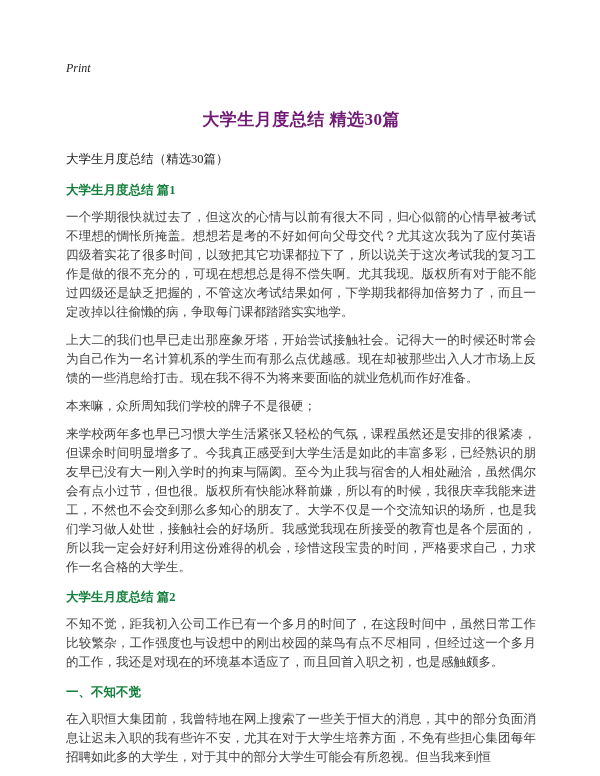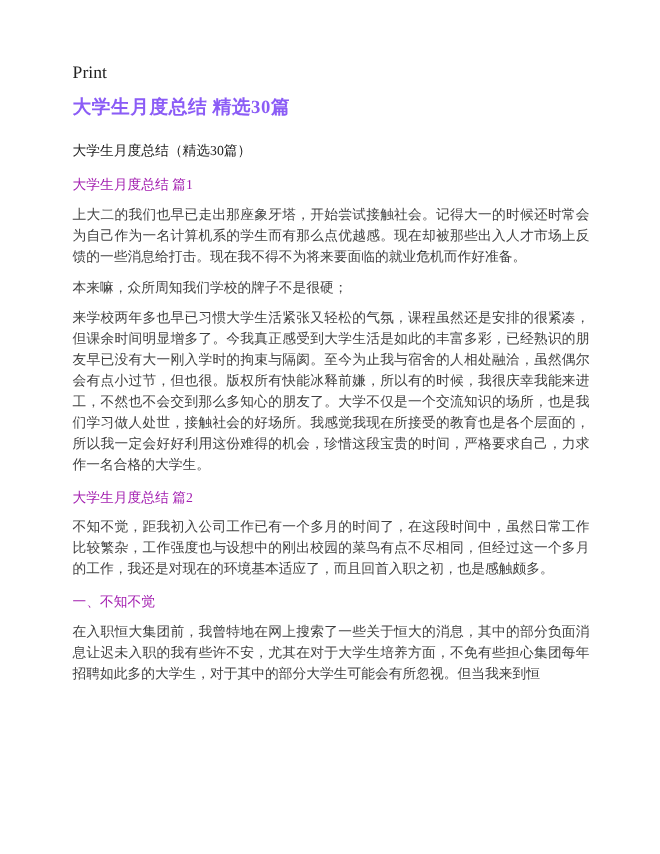--- a/index.html
+++ b/index.html
@@ -13,44 +13,45 @@
     font-family: "Liberation Serif", "DejaVu Serif", serif;
     color: #3f3f3f;
   }
   .page {
     width: 600px;
     height: 776px;
     padding: 58px 64px 0 66px;
   }
   .print-link {
     display: inline-block;
-    font-size: 16px;
+    font-size: 12px;
     color: #222222;
     text-decoration: none;
-    margin-bottom: 4px;
+    margin-bottom: 26px;
     cursor: pointer;
+    font-style: italic;
   }
   h1.doc-title {
-    text-align: left;
+    text-align: center;
     font-size: 17px;
     font-weight: bold;
-    color: #8b5cf6;
+    color: #701a75;
     margin: 6px 0 20px 0;
     letter-spacing: 0.5px;
   }
   .doc-subtitle {
     font-size: 12.5px;
     font-weight: normal;
     color: #222222;
     margin-bottom: 14px;
   }
   h2.sec-heading {
     font-size: 12.5px;
-    font-weight: normal;
-    color: #a21caf;
+    font-weight: bold;
+    color: #15803d;
     margin: 12px 0 9px 0;
   }
   p.para {
     font-size: 12.5px;
     line-height: 19px;
     text-align: justify;
     color: #3f3f3f;
     margin-bottom: 9px;
     word-break: break-all;
   }
@@ -61,20 +62,21 @@
 <div class="page">
 
   <a href="#" class="print-link">Print</a>
 
   <h1 class="doc-title">大学生月度总结 精选30篇</h1>
 
   <div class="doc-subtitle">大学生月度总结（精选30篇）</div>
 
   <section>
     <h2 class="sec-heading">大学生月度总结 篇1</h2>
+    <p class="para">一个学期很快就过去了，但这次的心情与以前有很大不同，归心似箭的心情早被考试不理想的惆怅所掩盖。想想若是考的不好如何向父母交代？尤其这次我为了应付英语四级着实花了很多时间，以致把其它功课都拉下了，所以说关于这次考试我的复习工作是做的很不充分的，可现在想想总是得不偿失啊。尤其我现。版权所有对于能不能过四级还是缺乏把握的，不管这次考试结果如何，下学期我都得加倍努力了，而且一定改掉以往偷懒的病，争取每门课都踏踏实实地学。</p>
     <p class="para">上大二的我们也早已走出那座象牙塔，开始尝试接触社会。记得大一的时候还时常会为自己作为一名计算机系的学生而有那么点优越感。现在却被那些出入人才市场上反馈的一些消息给打击。现在我不得不为将来要面临的就业危机而作好准备。</p>
     <p class="para">本来嘛，众所周知我们学校的牌子不是很硬；</p>
     <p class="para">来学校两年多也早已习惯大学生活紧张又轻松的气氛，课程虽然还是安排的很紧凑，但课余时间明显增多了。今我真正感受到大学生活是如此的丰富多彩，已经熟识的朋友早已没有大一刚入学时的拘束与隔阂。至今为止我与宿舍的人相处融洽，虽然偶尔会有点小过节，但也很。版权所有快能冰释前嫌，所以有的时候，我很庆幸我能来进工，不然也不会交到那么多知心的朋友了。大学不仅是一个交流知识的场所，也是我们学习做人处世，接触社会的好场所。我感觉我现在所接受的教育也是各个层面的，所以我一定会好好利用这份难得的机会，珍惜这段宝贵的时间，严格要求自己，力求作一名合格的大学生。</p>
   </section>
 
   <section>
     <h2 class="sec-heading">大学生月度总结 篇2</h2>
     <p class="para">不知不觉，距我初入公司工作已有一个多月的时间了，在这段时间中，虽然日常工作比较繁杂，工作强度也与设想中的刚出校园的菜鸟有点不尽相同，但经过这一个多月的工作，我还是对现在的环境基本适应了，而且回首入职之初，也是感触颇多。</p>
   </section>
 

